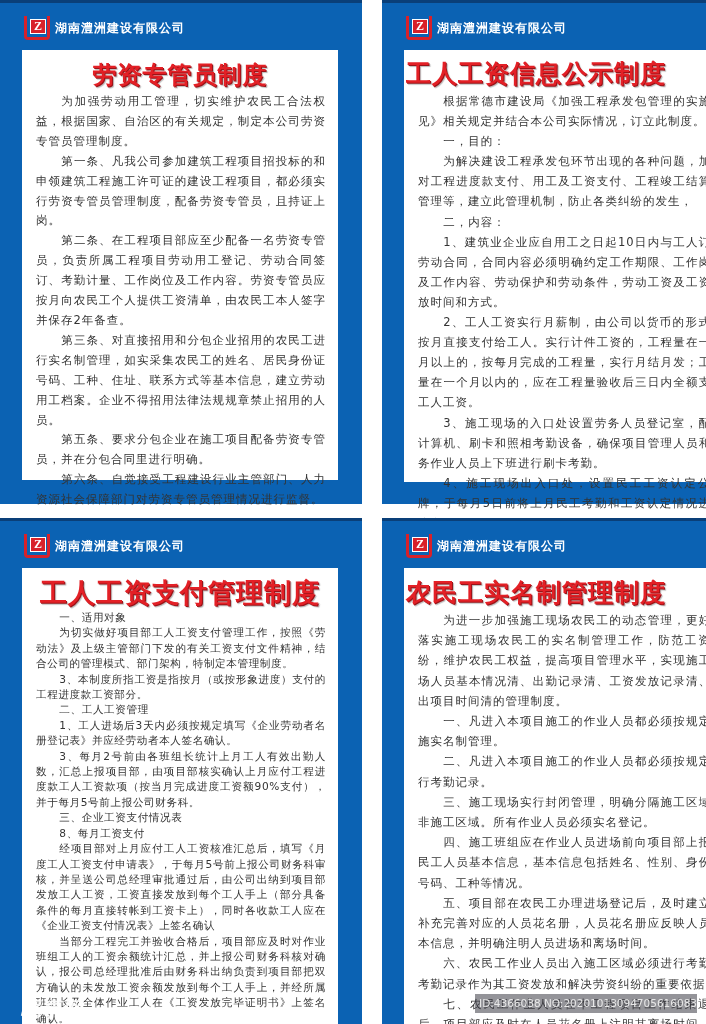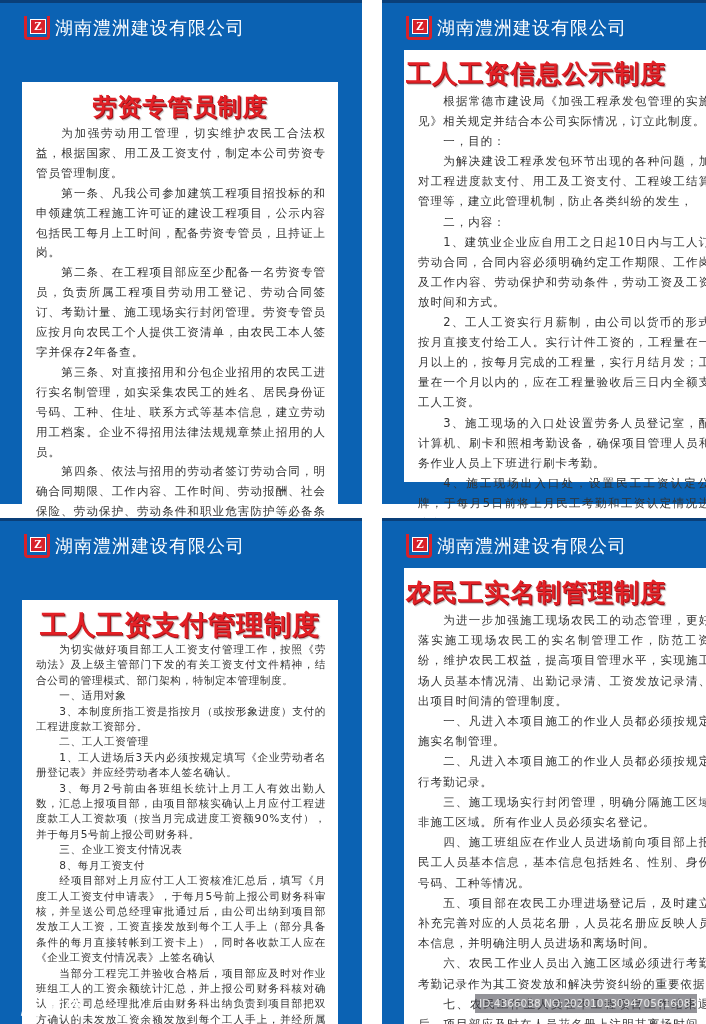--- a/index.html
+++ b/index.html
@@ -11,24 +11,24 @@
   .p3 { left:0; top:518px; width:362px; height:506px; }
   .p4 { left:382px; top:518px; width:330px; height:506px; }
   .topline { position:absolute; left:0; top:0; right:0; height:3px; background:#0a3f78; }
   .brand { position:absolute; left:24px; top:14px; height:28px; display:flex; align-items:center; }
   .logo { width:26px; height:24px; position:relative; margin-right:5px; }
   .logo .u { position:absolute; left:0; top:0; width:26px; height:24px; box-sizing:border-box;
              border:3px solid #d8212a; border-top:none; border-radius:0 0 4px 4px; }
   .logo .z { position:absolute; left:6px; top:3px; width:14px; height:13px; background:#d8212a;
              color:#fff; font-family:"Liberation Serif", serif; font-weight:bold; font-size:12px;
              line-height:13px; text-align:center; border:1px solid #fff; }
-  .company { color:#ffffff; font-family:"DejaVu Serif", serif; font-weight:normal; font-size:18px;
+  .company { color:#ffffff; font-family:"DejaVu Serif", serif; font-weight:bold; font-size:12px;
              letter-spacing:1px; }
   .sheet { position:absolute; background:#ffffff; box-sizing:border-box; }
-  .p1 .sheet, .p3 .sheet { left:22px; top:50px; width:316px;margin-top:32px; }
+  .p1 .sheet, .p3 .sheet { left:22px; top:50px; width:316px; }
   .p1 .sheet { height:430px; }
   .p3 .sheet { height:472px; top:50px; }
   .p2 .sheet, .p4 .sheet { left:22px; top:50px; width:320px; }
   .p2 .sheet { height:432px; }
   .p4 .sheet { height:460px; }
   .title { text-align:center; color:#e32026; font-weight:bold; font-family:"DejaVu Sans", sans-serif;
            text-shadow:1px 1px 0 #9a1318, 2px 2px 1px #bbb; white-space:nowrap; letter-spacing:1px; }
   .p1 .title { font-size:24px; margin-top:8px; height:34px; line-height:34px; }
   .p2 .title { font-size:25px; margin-top:7px; height:34px; line-height:34px; text-align:left; padding-left:2px; }
   .p3 .title { font-size:27px; margin-top:8px; height:34px; line-height:34px; }
@@ -53,25 +53,24 @@
   <div class="brand">
     <div class="logo">
         <div class="u"></div>
         <div class="z">Z</div>
       </div>
     <span class="company">湖南澧洲建设有限公司</span>
   </div>
   <div class="sheet">
     <div class="title">劳资专管员制度</div>
     <div class="body">
-      <p class="para">为加强劳动用工管理，切实维护农民工合法权益，根据国家、用工及工资支付，制定本公司劳资专管员管理制度。</p>
-      <p class="para">第一条、凡我公司参加建筑工程项目招投标的和申领建筑工程施工许可证的建设工程项目，公示内容包括民工每月上工时间，配备劳资专管员，且持证上岗。</p>
-      <p class="para">第二条、在工程项目部应至少配备一名劳资专管员，负责所属工程项目劳动用工登记、劳动合同签订、考勤计量、施工现场实行封闭管理。劳资专管员应按月向农民工个人提供工资清单，由农民工本人签字并保存2年备查。</p>
+      <p class="para">为加强劳动用工管理，切实维护农民工合法权益，根据国家、自治区的有关规定，制定本公司劳资专管员管理制度。</p>
+      <p class="para">第一条、凡我公司参加建筑工程项目招投标的和申领建筑工程施工许可证的建设工程项目，都必须实行劳资专管员管理制度，配备劳资专管员，且持证上岗。</p>
+      <p class="para">第二条、在工程项目部应至少配备一名劳资专管员，负责所属工程项目劳动用工登记、劳动合同签订、考勤计量、工作岗位及工作内容。劳资专管员应按月向农民工个人提供工资清单，由农民工本人签字并保存2年备查。</p>
       <p class="para">第三条、对直接招用和分包企业招用的农民工进行实名制管理，如实采集农民工的姓名、居民身份证号码、工种、住址、联系方式等基本信息，建立劳动用工档案。企业不得招用法律法规规章禁止招用的人员。</p>
-      <p class="para">第四条、依法与招用的劳动者签订劳动合同，明确合同期限、工作内容、工作时间、劳动报酬、社会保险、劳动保护、劳动条件和职业危害防护等必备条款。劳动合同一式两份，企业和劳动者各执一份。</p>
       <p class="para">第五条、要求分包企业在施工项目配备劳资专管员，并在分包合同里进行明确。</p>
       <p class="para">第六条、自觉接受工程建设行业主管部门、人力资源社会保障部门对劳资专管员管理情况进行监督。</p>
     </div>
   </div>
 </div>
 
 <div class="panel p2">
   <div class="topline"></div>
   <div class="brand">
     <div class="logo">
@@ -101,22 +100,22 @@
   <div class="brand">
     <div class="logo">
         <div class="u"></div>
         <div class="z">Z</div>
       </div>
     <span class="company">湖南澧洲建设有限公司</span>
   </div>
   <div class="sheet">
     <div class="title">工人工资支付管理制度</div>
     <div class="body">
+      <p class="para">一、适用对象</p>
       <p class="para">为切实做好项目部工人工资支付管理工作，按照《劳动法》及上级主管部门下发的有关工资支付文件精神，结合公司的管理模式、部门架构，特制定本管理制度。</p>
-      <p class="para">一、适用对象</p>
       <p class="para">3、本制度所指工资是指按月（或按形象进度）支付的工程进度款工资部分。</p>
       <p class="para">二、工人工资管理</p>
       <p class="para">1、工人进场后3天内必须按规定填写《企业劳动者名册登记表》并应经劳动者本人签名确认。</p>
       <p class="para">3、每月2号前由各班组长统计上月工人有效出勤人数，汇总上报项目部，由项目部核实确认上月应付工程进度款工人工资款项（按当月完成进度工资额90%支付），并于每月5号前上报公司财务科。</p>
       <p class="para">三、企业工资支付情况表</p>
       <p class="para">8、每月工资支付</p>
       <p class="para">经项目部对上月应付工人工资核准汇总后，填写《月度工人工资支付申请表》，于每月5号前上报公司财务科审核，并呈送公司总经理审批通过后，由公司出纳到项目部发放工人工资，工资直接发放到每个工人手上（部分具备条件的每月直接转帐到工资卡上），同时各收款工人应在《企业工资支付情况表》上签名确认</p>
       <p class="para">当部分工程完工并验收合格后，项目部应及时对作业班组工人的工资余额统计汇总，并上报公司财务科核对确认，报公司总经理批准后由财务科出纳负责到项目部把双方确认的未发放工资余额发放到每个工人手上，并经所属班组长及全体作业工人在《工资发放完毕证明书》上签名确认。</p>
     </div>
   </div>

